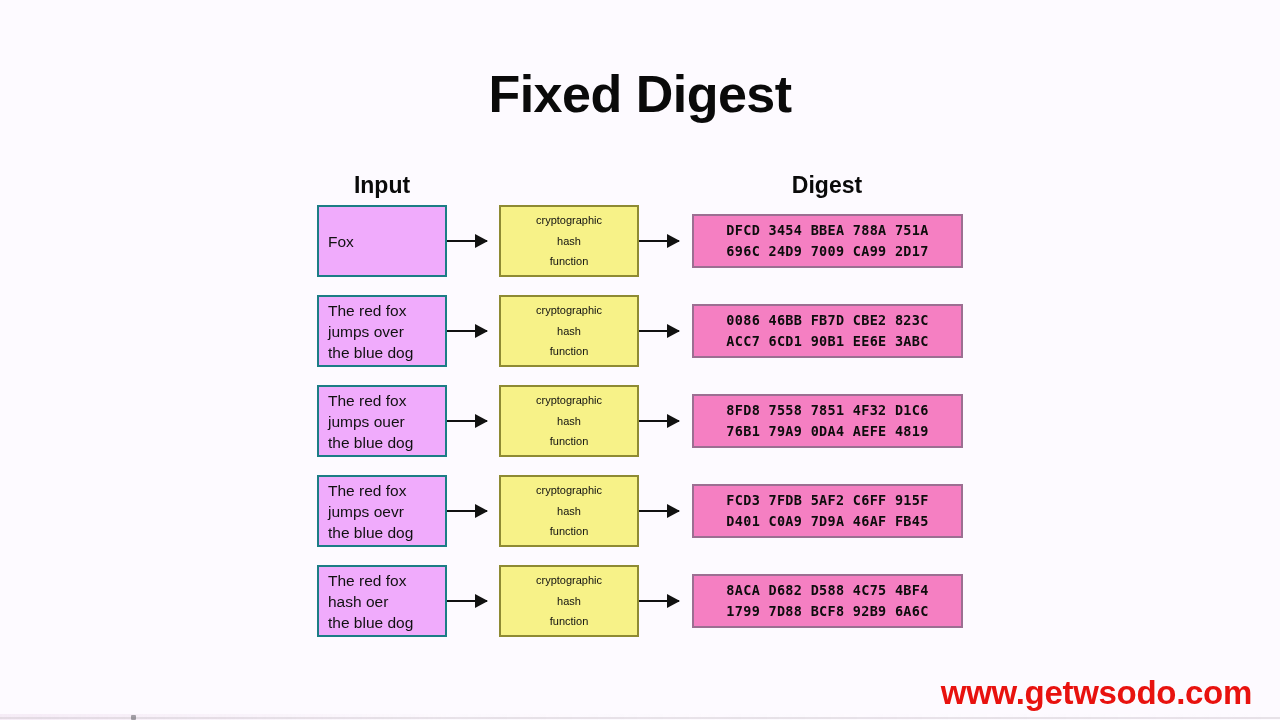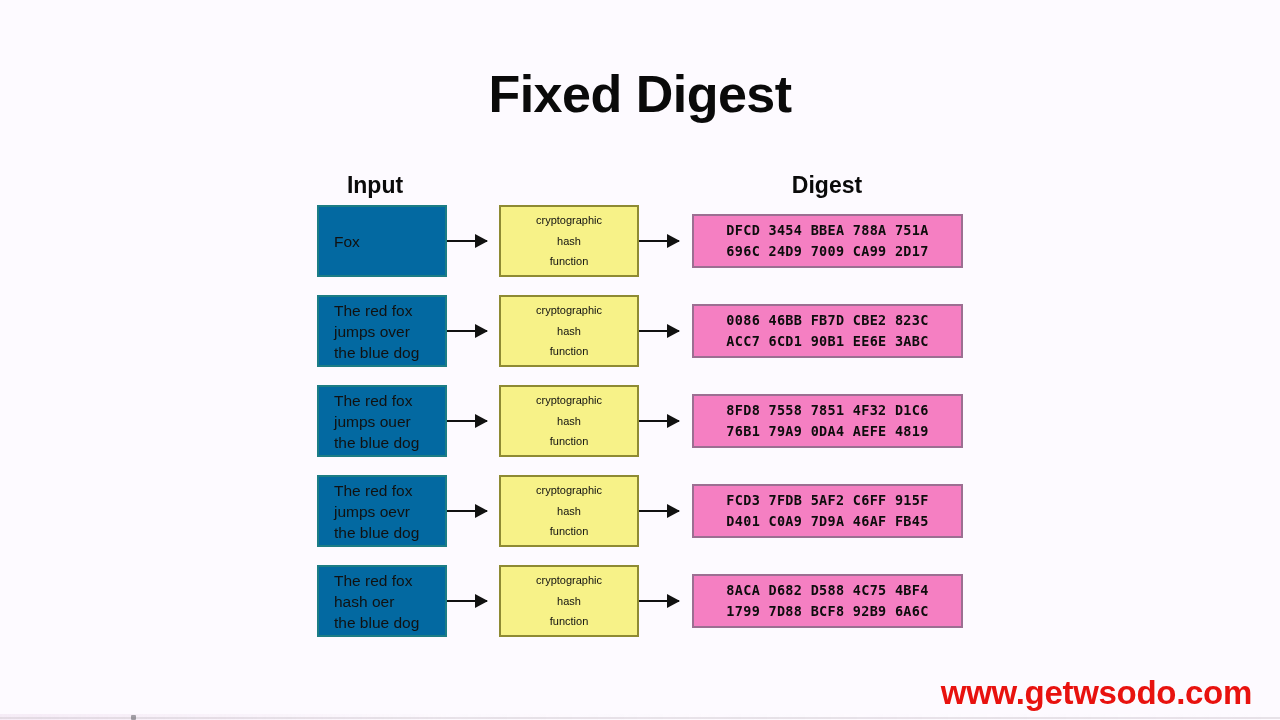--- a/index.html
+++ b/index.html
@@ -38,21 +38,21 @@
   }
 
   
   .col-heading {
     position: absolute;
     font-size: 23px;
     font-weight: bold;
     color: #0a0a0a;
     text-align: center;
   }
-  #heading-input  { top: 172px; left: 310px; width: 130px; }
+  #heading-input  { top: 172px; left: 317px; width: 130px; }
   #heading-digest { top: 172px; left: 692px; width: 270px; }
 
   
   .diagram {
     position: absolute;
     top: 205px;
     left: 317px;
     width: 646px;
   }
   .row {
@@ -70,23 +70,23 @@
     display: flex;
     flex-direction: column;
     justify-content: center;
   }
 
   .input-box {
     left: 0;
     top: 0;
     width: 130px;
     height: 100%;
-    background: #0369a1;
+    background: #f0abfc;
     border-color: #1c7d85;
-    padding: 4px 15px;
+    padding: 4px 9px;
     font-size: 15.5px;
     line-height: 21px;
     color: #111;
     justify-content: center;
     align-items: flex-start;
     text-align: left;
   }
   .input-box .line { display: block; white-space: nowrap; }
 
   .hash-box {

